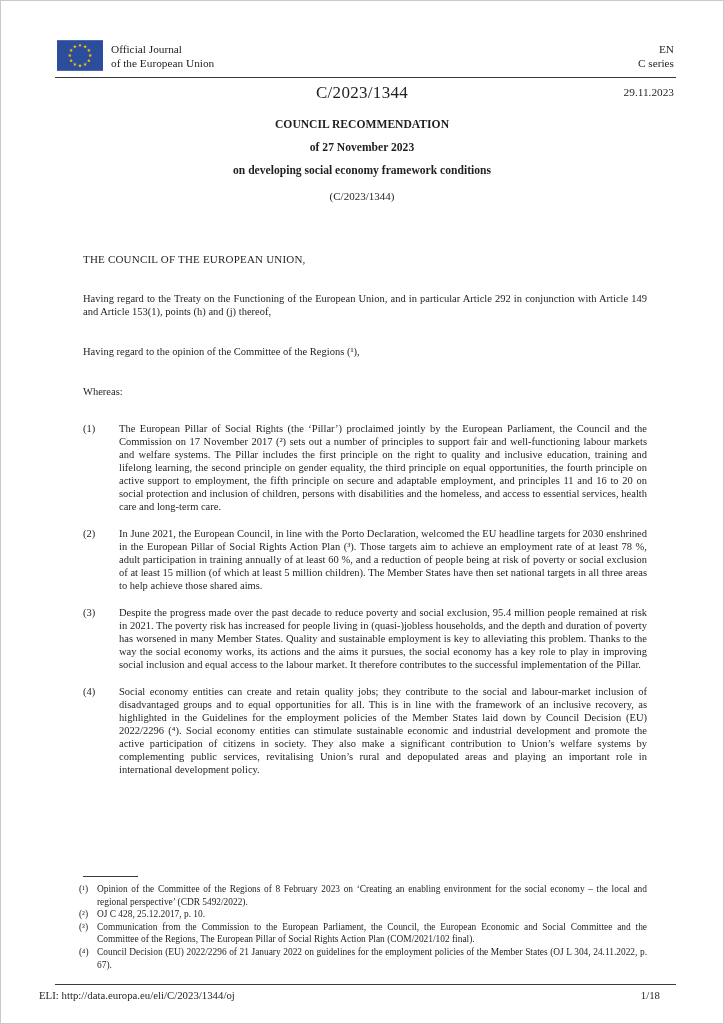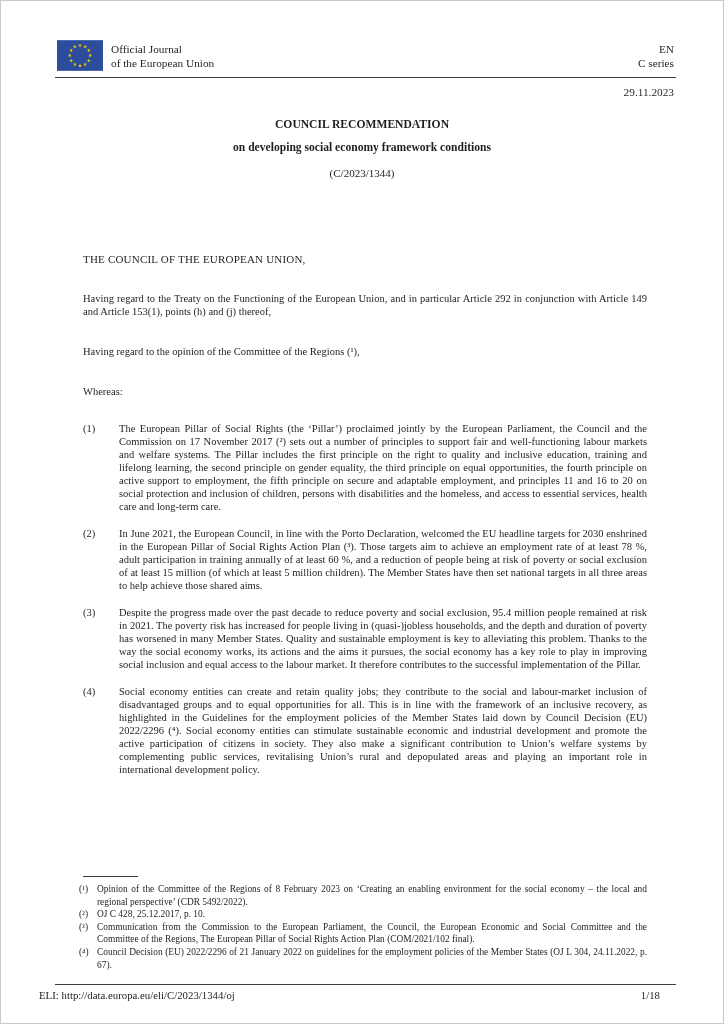--- a/index.html
+++ b/index.html
@@ -74,24 +74,26 @@
     <div>of the European Union</div>
   </div>
 
   <div class="header-right">
     <div>EN</div>
     <div>C series</div>
   </div>
 
   <div class="header-rule"></div>
 
+  <div class="doc-number">C/2023/1344</div>
   <div class="doc-date">29.11.2023</div>
 
   <div class="title-block">
     <p class="title-line">COUNCIL RECOMMENDATION</p>
+    <p class="title-line">of 27 November 2023</p>
     <p class="title-line">on developing social economy framework conditions</p>
     <p class="title-ref">(C/2023/1344)</p>
   </div>
 
   <div class="body-block">
     <p class="para caps">THE COUNCIL OF THE EUROPEAN UNION,</p>
     <p class="para">Having regard to the Treaty on the Functioning of the European Union, and in particular Article 292 in conjunction with Article 149 and Article 153(1), points (h) and (j) thereof,</p>
     <p class="para">Having regard to the opinion of the Committee of the Regions (¹),</p>
     <p class="para whereas">Whereas:</p>
 

